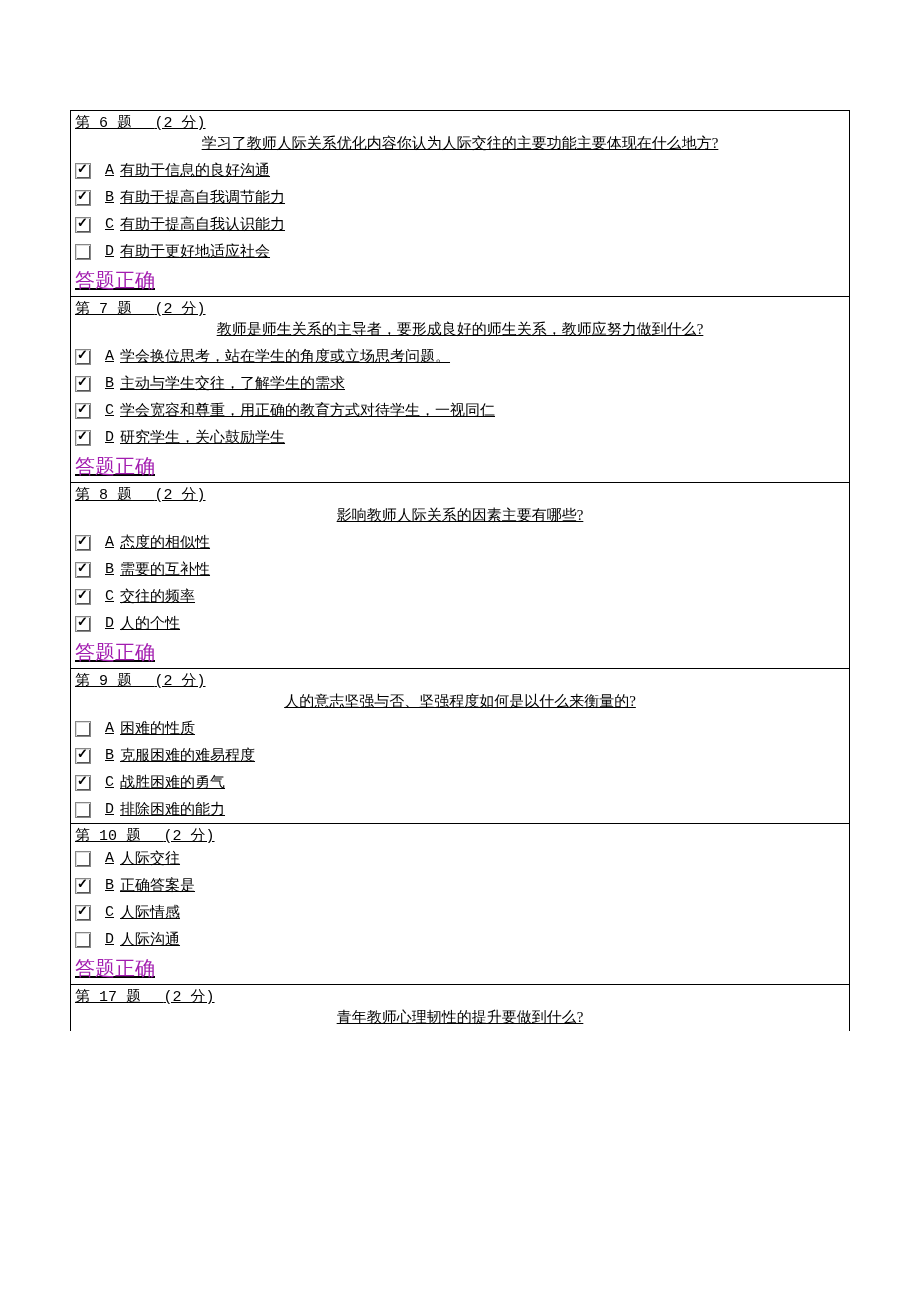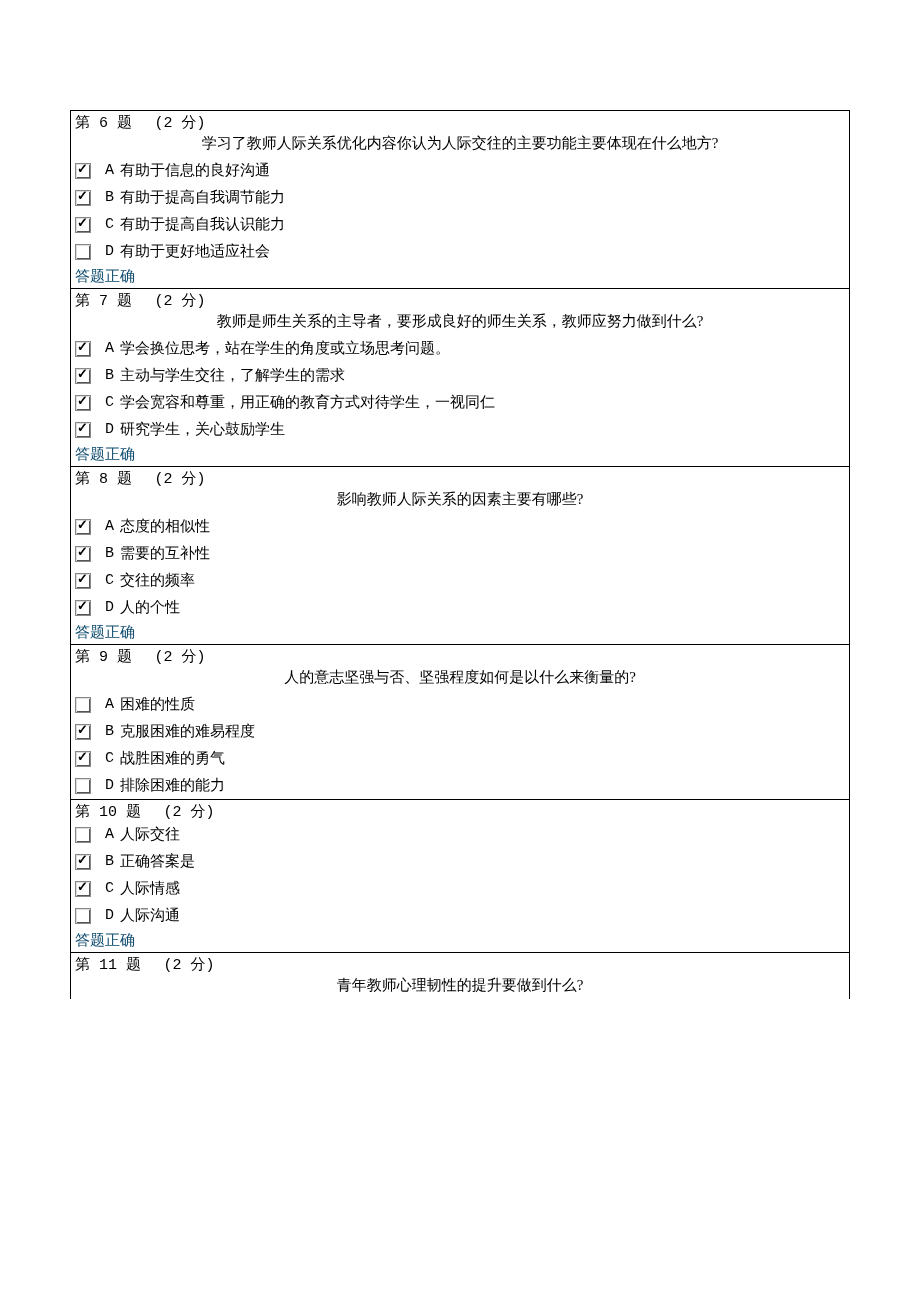--- a/index.html
+++ b/index.html
@@ -7,20 +7,21 @@
     padding: 0;
     font-family: "SimSun", "宋体", serif;
     font-size: 15px;
     background: #fff;
     color: #000;
   }
   .page {
     width: 780px;
     margin: 0 auto;
     padding-top: 110px;
+    text-decoration: underline;
   }
   .question-block {
     border: 1px solid #000;
     margin-bottom: -1px;
   }
   .q-header {
     padding: 2px 4px 0 4px;
   }
   .q-title {
     font-family: "Courier New", monospace;
@@ -58,22 +59,22 @@
   }
   .opt-letter {
     font-family: "Courier New", monospace;
     margin-right: 6px;
   }
   .opt-text {
     font-size: 15px;
   }
   .result {
     padding: 2px 4px 2px 4px;
-    font-size: 15px;
-    color: #0c4a6e;
+    font-size: 20px;
+    color: #a21caf;
   }
 </style>
 </head>
 <body>
 
 <div class="page" id="page-root">
     <div class="question-block">
       <div class="q-header"><span class="q-title">第 6 题</span><span>&nbsp;&nbsp;&nbsp;&nbsp;&nbsp;&nbsp;</span><span class="q-title">(2 分)</span></div>
       <div class="q-stem">学习了教师人际关系优化内容你认为人际交往的主要功能主要体现在什么地方?</div>
       <div class="opt">
@@ -190,16 +191,16 @@
         <span class="opt-text">人际情感</span>
       </div>
       <div class="opt">
         <span class="cb"></span>
         <span class="opt-letter">D</span>
         <span class="opt-text">人际沟通</span>
       </div>
       <div class="result">答题正确</div>
     </div>
     <div class="question-block">
-      <div class="q-header"><span class="q-title">第 11 题</span><span>&nbsp;&nbsp;&nbsp;&nbsp;&nbsp;&nbsp;</span><span class="q-title">(2 分)</span></div>
+      <div class="q-header"><span class="q-title">第 17 题</span><span>&nbsp;&nbsp;&nbsp;&nbsp;&nbsp;&nbsp;</span><span class="q-title">(2 分)</span></div>
       <div class="q-stem">青年教师心理韧性的提升要做到什么?</div>
     </div>
   </div>
 
 </body></html>

